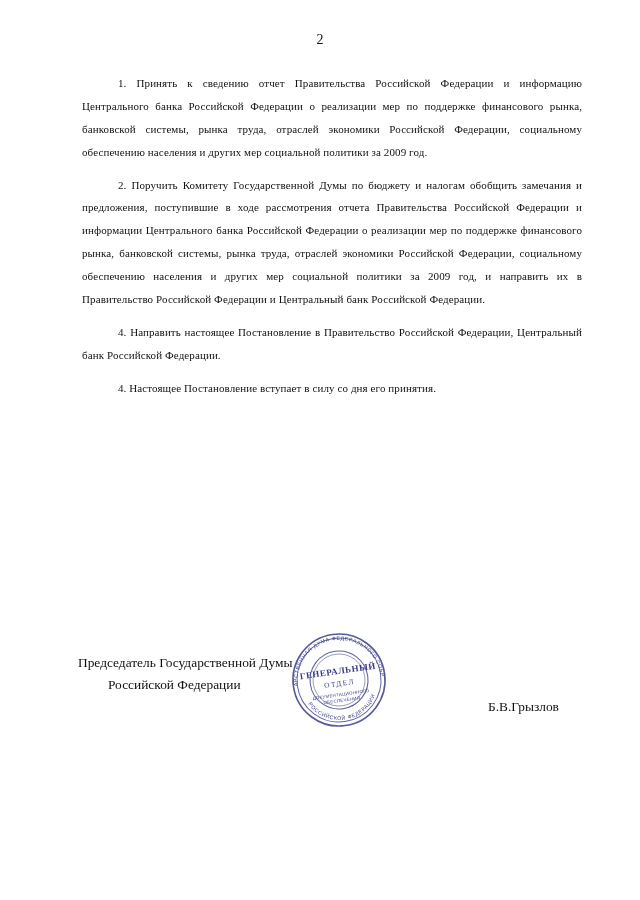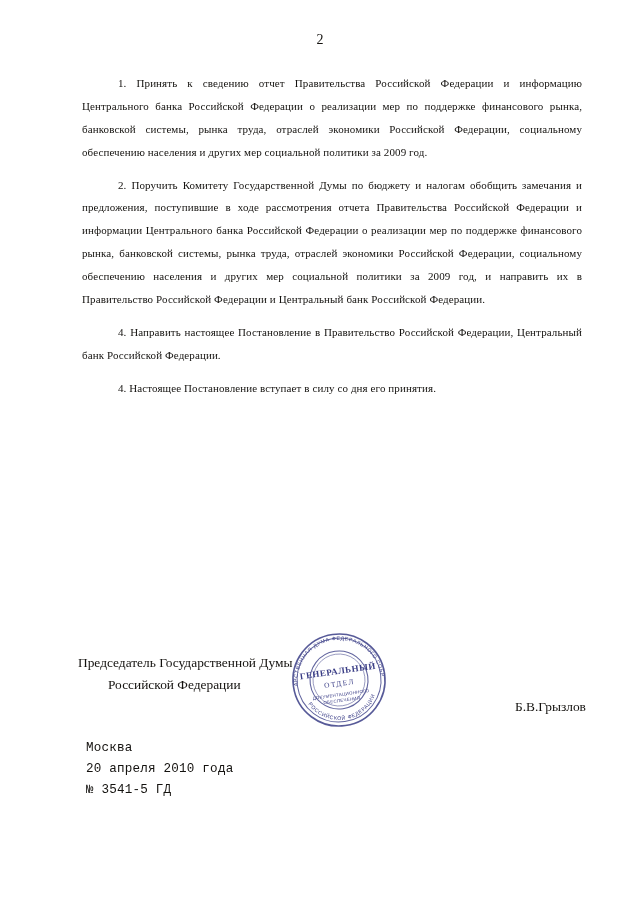--- a/index.html
+++ b/index.html
@@ -56,21 +56,20 @@
   }
   .sig-line-1 { white-space: nowrap; }
   .sig-line-2 { padding-left: 30px; white-space: nowrap; }
   .sig-line-3 { padding-left: 30px; white-space: nowrap; }
   .signer-name {
     position: absolute;
     top: 44px;
     left: 410px;
     font-size: 13.4px;
     white-space: nowrap;
-    margin-left: 27px;
   }
   .footer-block {
     position: absolute;
     top: 738px;
     left: 86px;
     font-family: "Liberation Mono", "DejaVu Sans Mono", monospace;
     font-size: 12.6px;
     line-height: 1.68;
     letter-spacing: 0.2px;
   }
@@ -152,19 +151,14 @@
           <textPath href="#arcBottom" startOffset="50%" text-anchor="middle">РОССИЙСКОЙ ФЕДЕРАЦИИ</textPath>
         </text>
         <text class="stamp-center-top" x="54" y="50" text-anchor="middle">ГЕНЕРАЛЬНЫЙ</text>
         <text class="stamp-center-mid" x="54" y="62" text-anchor="middle">ОТДЕЛ</text>
         <text class="stamp-center-small" x="54" y="72" text-anchor="middle">ДОКУМЕНТАЦИОННОГО</text>
         <text class="stamp-center-small" x="54" y="78" text-anchor="middle">ОБЕСПЕЧЕНИЯ</text>
       </g>
     </svg>
   </div>
 
-  <div class="footer-block">
-    <div class="footer-line">Москва</div>
-    <div class="footer-line">20 апреля 2010 года</div>
-    <div class="footer-line">№ 3541-5 ГД</div>
-  </div>
 
 </div>
 
 </body></html>

